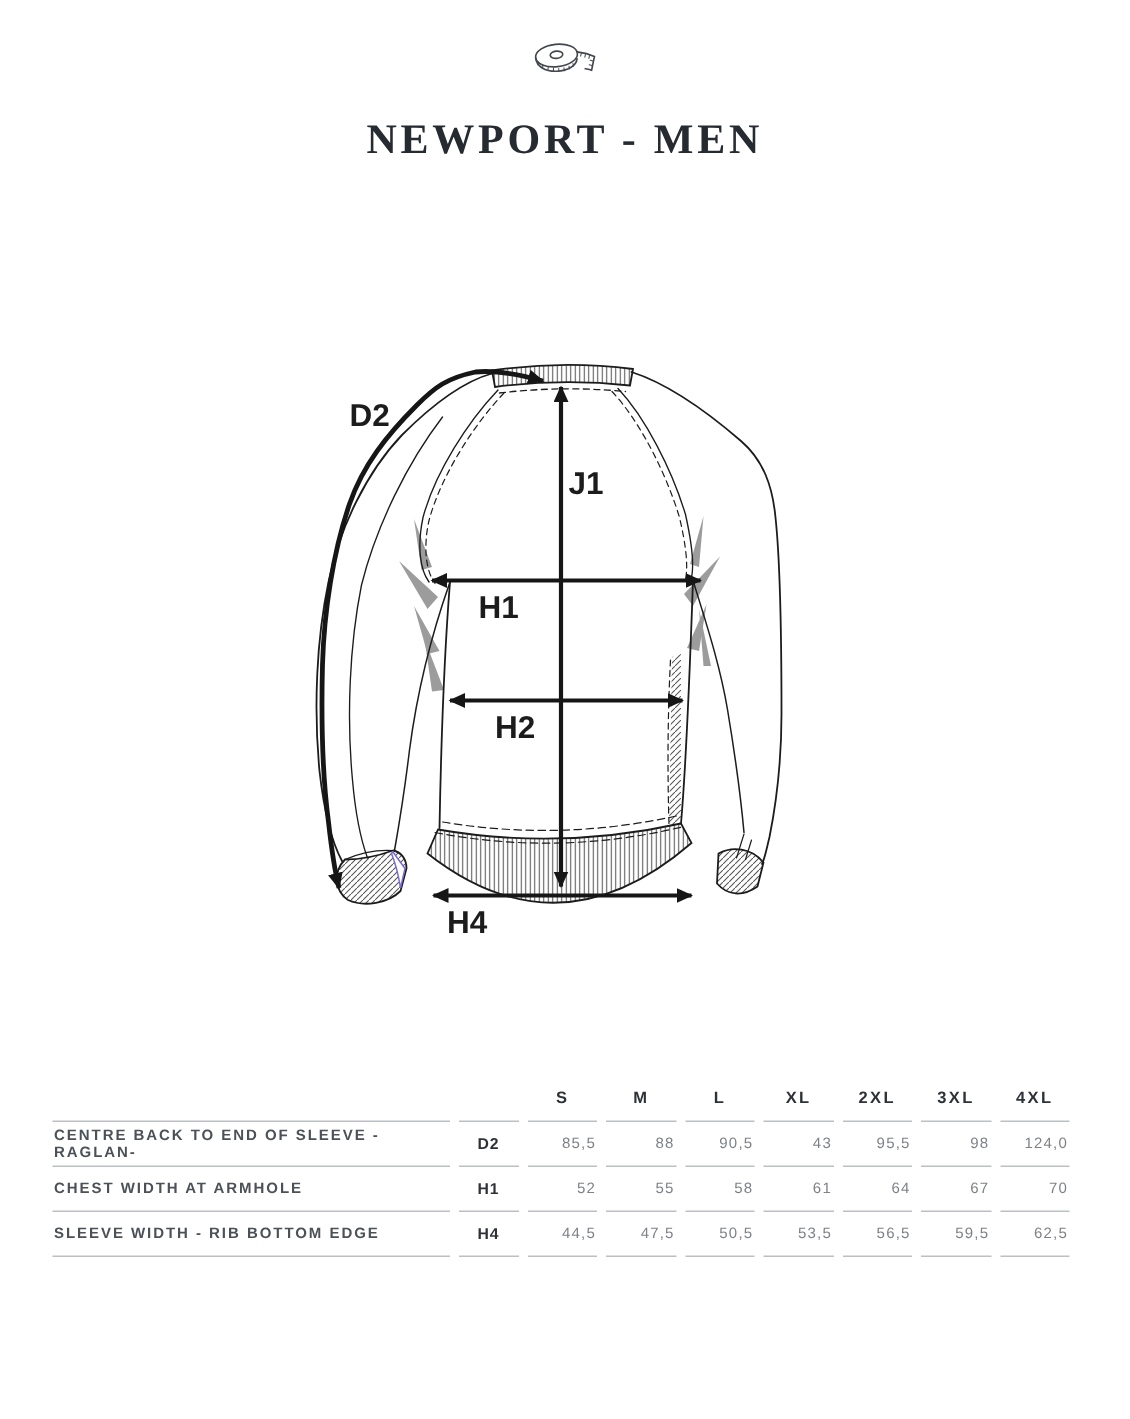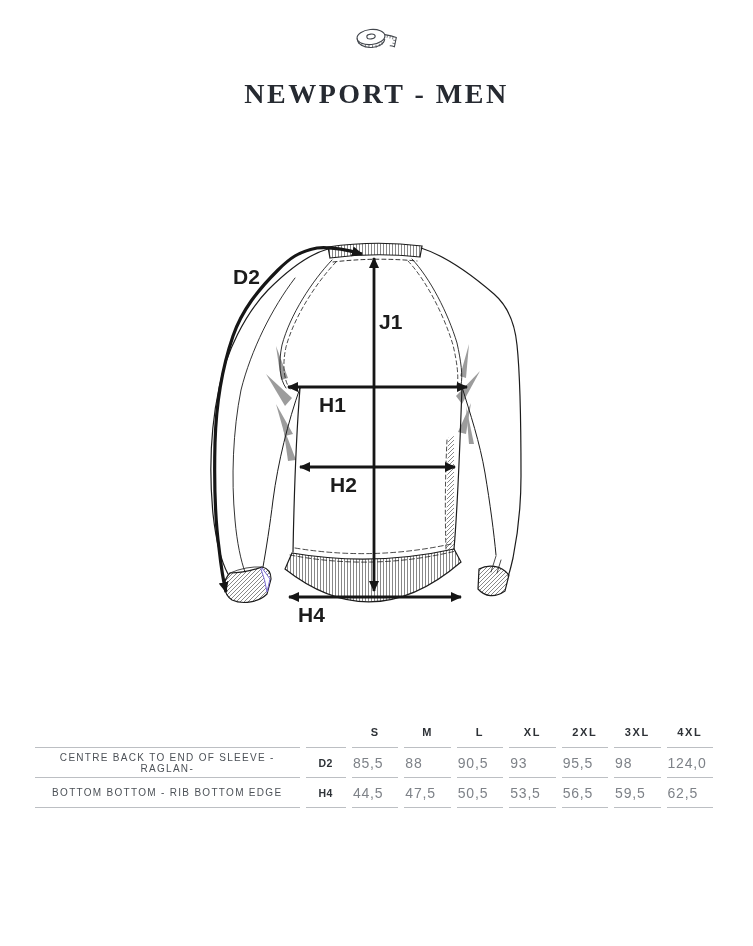--- a/index.html
+++ b/index.html
@@ -13,23 +13,23 @@
             font-size:12px;letter-spacing:1.6px;color:#3e434b;}
   .diagram-wrap{position:absolute;top:228px;left:130px;width:520px;height:420px;}
   .diagram-wrap svg{display:block;}
   .meas-label{font-family:"Liberation Sans",sans-serif;font-weight:bold;font-size:21px;fill:#1c1c1c;}
   .size-table{position:absolute;top:716px;left:29px;width:690px;
               border-collapse:separate;border-spacing:6px 0;table-layout:fixed;}
   .size-table th,.size-table td{border-bottom:1px solid #bcbfc3;vertical-align:middle;}
   .size-table th{height:29px;font-size:11px;font-weight:bold;letter-spacing:1.6px;
                  color:#2e3237;text-align:center;}
   .size-table td{height:27px;}
-  td.lbl{font-size:10px;letter-spacing:1.3px;color:#4c5157;text-align:center;}
+  td.lbl{font-size:10px;letter-spacing:1.3px;color:#4c5157;text-align:left;font-weight:bold;}
   td.code{font-size:10.5px;font-weight:bold;letter-spacing:0.6px;color:#2e3237;text-align:center;}
-  td.val{font-size:14px;letter-spacing:0.8px;color:#7e8288;text-align:left;}
+  td.val{font-size:10px;letter-spacing:0.8px;color:#7e8288;text-align:right;}
   col.c-label{width:262px;} col.c-code{width:40px;} col.c-size{width:46px;}
 </style>
 </head>
 <body>
 
 <div class="page">
 
   <div class="icon-wrap">
     <svg width="46" height="36" viewBox="0 0 46 36" fill="none" stroke="#43474d" stroke-width="1.1" stroke-linecap="round">
       <ellipse cx="17" cy="11" rx="14" ry="7.5" transform="rotate(-6 17 11)"></ellipse>
@@ -153,27 +153,38 @@
           <th class="size-h">4XL</th>
         </tr>
     </thead>
     <tbody>
         <tr>
           <td class="lbl">CENTRE BACK TO END OF SLEEVE - RAGLAN-</td>
           <td class="code">D2</td>
           <td class="val">85,5</td>
           <td class="val">88</td>
           <td class="val">90,5</td>
-          <td class="val">93</td>
+          <td class="val">43</td>
           <td class="val">95,5</td>
           <td class="val">98</td>
           <td class="val">124,0</td>
         </tr>
         <tr>
-          <td class="lbl">BOTTOM BOTTOM - RIB BOTTOM EDGE</td>
+          <td class="lbl">CHEST WIDTH AT ARMHOLE</td>
+          <td class="code">H1</td>
+          <td class="val">52</td>
+          <td class="val">55</td>
+          <td class="val">58</td>
+          <td class="val">61</td>
+          <td class="val">64</td>
+          <td class="val">67</td>
+          <td class="val">70</td>
+        </tr>
+        <tr>
+          <td class="lbl">SLEEVE WIDTH - RIB BOTTOM EDGE</td>
           <td class="code">H4</td>
           <td class="val">44,5</td>
           <td class="val">47,5</td>
           <td class="val">50,5</td>
           <td class="val">53,5</td>
           <td class="val">56,5</td>
           <td class="val">59,5</td>
           <td class="val">62,5</td>
         </tr>
       </tbody>

